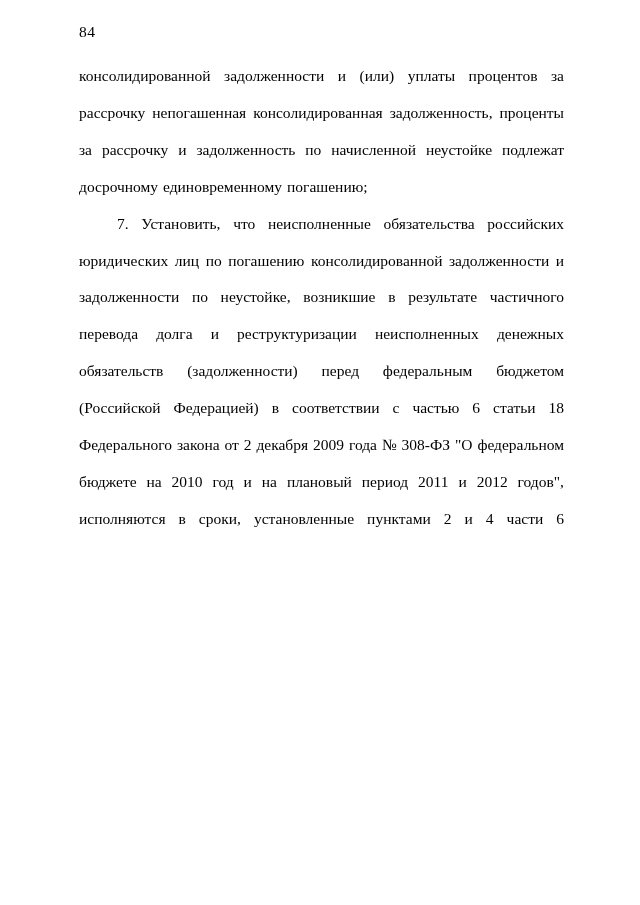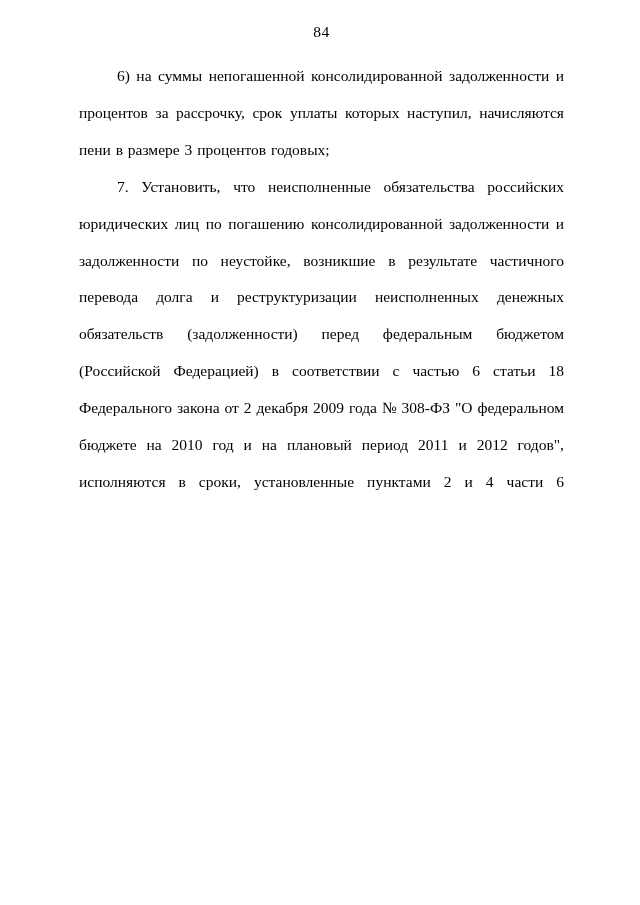--- a/index.html
+++ b/index.html
@@ -12,21 +12,21 @@
     width: 640px;
     height: 905px;
     background: #ffffff;
     color: #000000;
     font-family: "Liberation Serif", serif;
     box-sizing: border-box;
     padding: 22px 76px 0 79px;
     overflow: hidden;
   }
   .page-number {
-    text-align: center;
+    text-align: left;
     font-size: 15.5px;
     line-height: 20px;
     margin-bottom: 16px;
     letter-spacing: 0.5px;
   }
   .doc-body p.para {
     margin: 0;
     font-size: 15.5px;
     line-height: 36.9px;
     text-align: justify;
@@ -43,16 +43,16 @@
     line-height: 0;
     vertical-align: super;
   }
 </style>
 </head>
 <body>
 
 <div class="page">
   <div class="page-number">84</div>
   <div class="doc-body">
-      <p class="para indent"><span>6) на суммы непогашенной консолидированной задолженности и процентов за рассрочку, срок уплаты которых наступил, начисляются пени в размере 3 процентов годовых;</span></p>
+      <p class="para"><span>консолидированной задолженности и (или) уплаты процентов за рассрочку непогашенная консолидированная задолженность, проценты за рассрочку и задолженность по начисленной неустойке подлежат досрочному единовременному погашению;</span></p>
       <p class="para indent continues"><span>7. Установить, что неисполненные обязательства российских юридических лиц по погашению консолидированной задолженности и задолженности по неустойке, возникшие в результате частичного перевода долга и реструктуризации неисполненных денежных обязательств (задолженности) перед федеральным бюджетом (Российской Федерацией) в соответствии с частью 6 статьи 18 Федерального закона от 2 декабря 2009 года № 308-ФЗ "О федеральном бюджете на 2010 год и на плановый период 2011 и 2012 годов", исполняются в сроки, установленные пунктами 2 и 4  части 6</span></p>
     </div>
 </div>
 
 </body></html>

